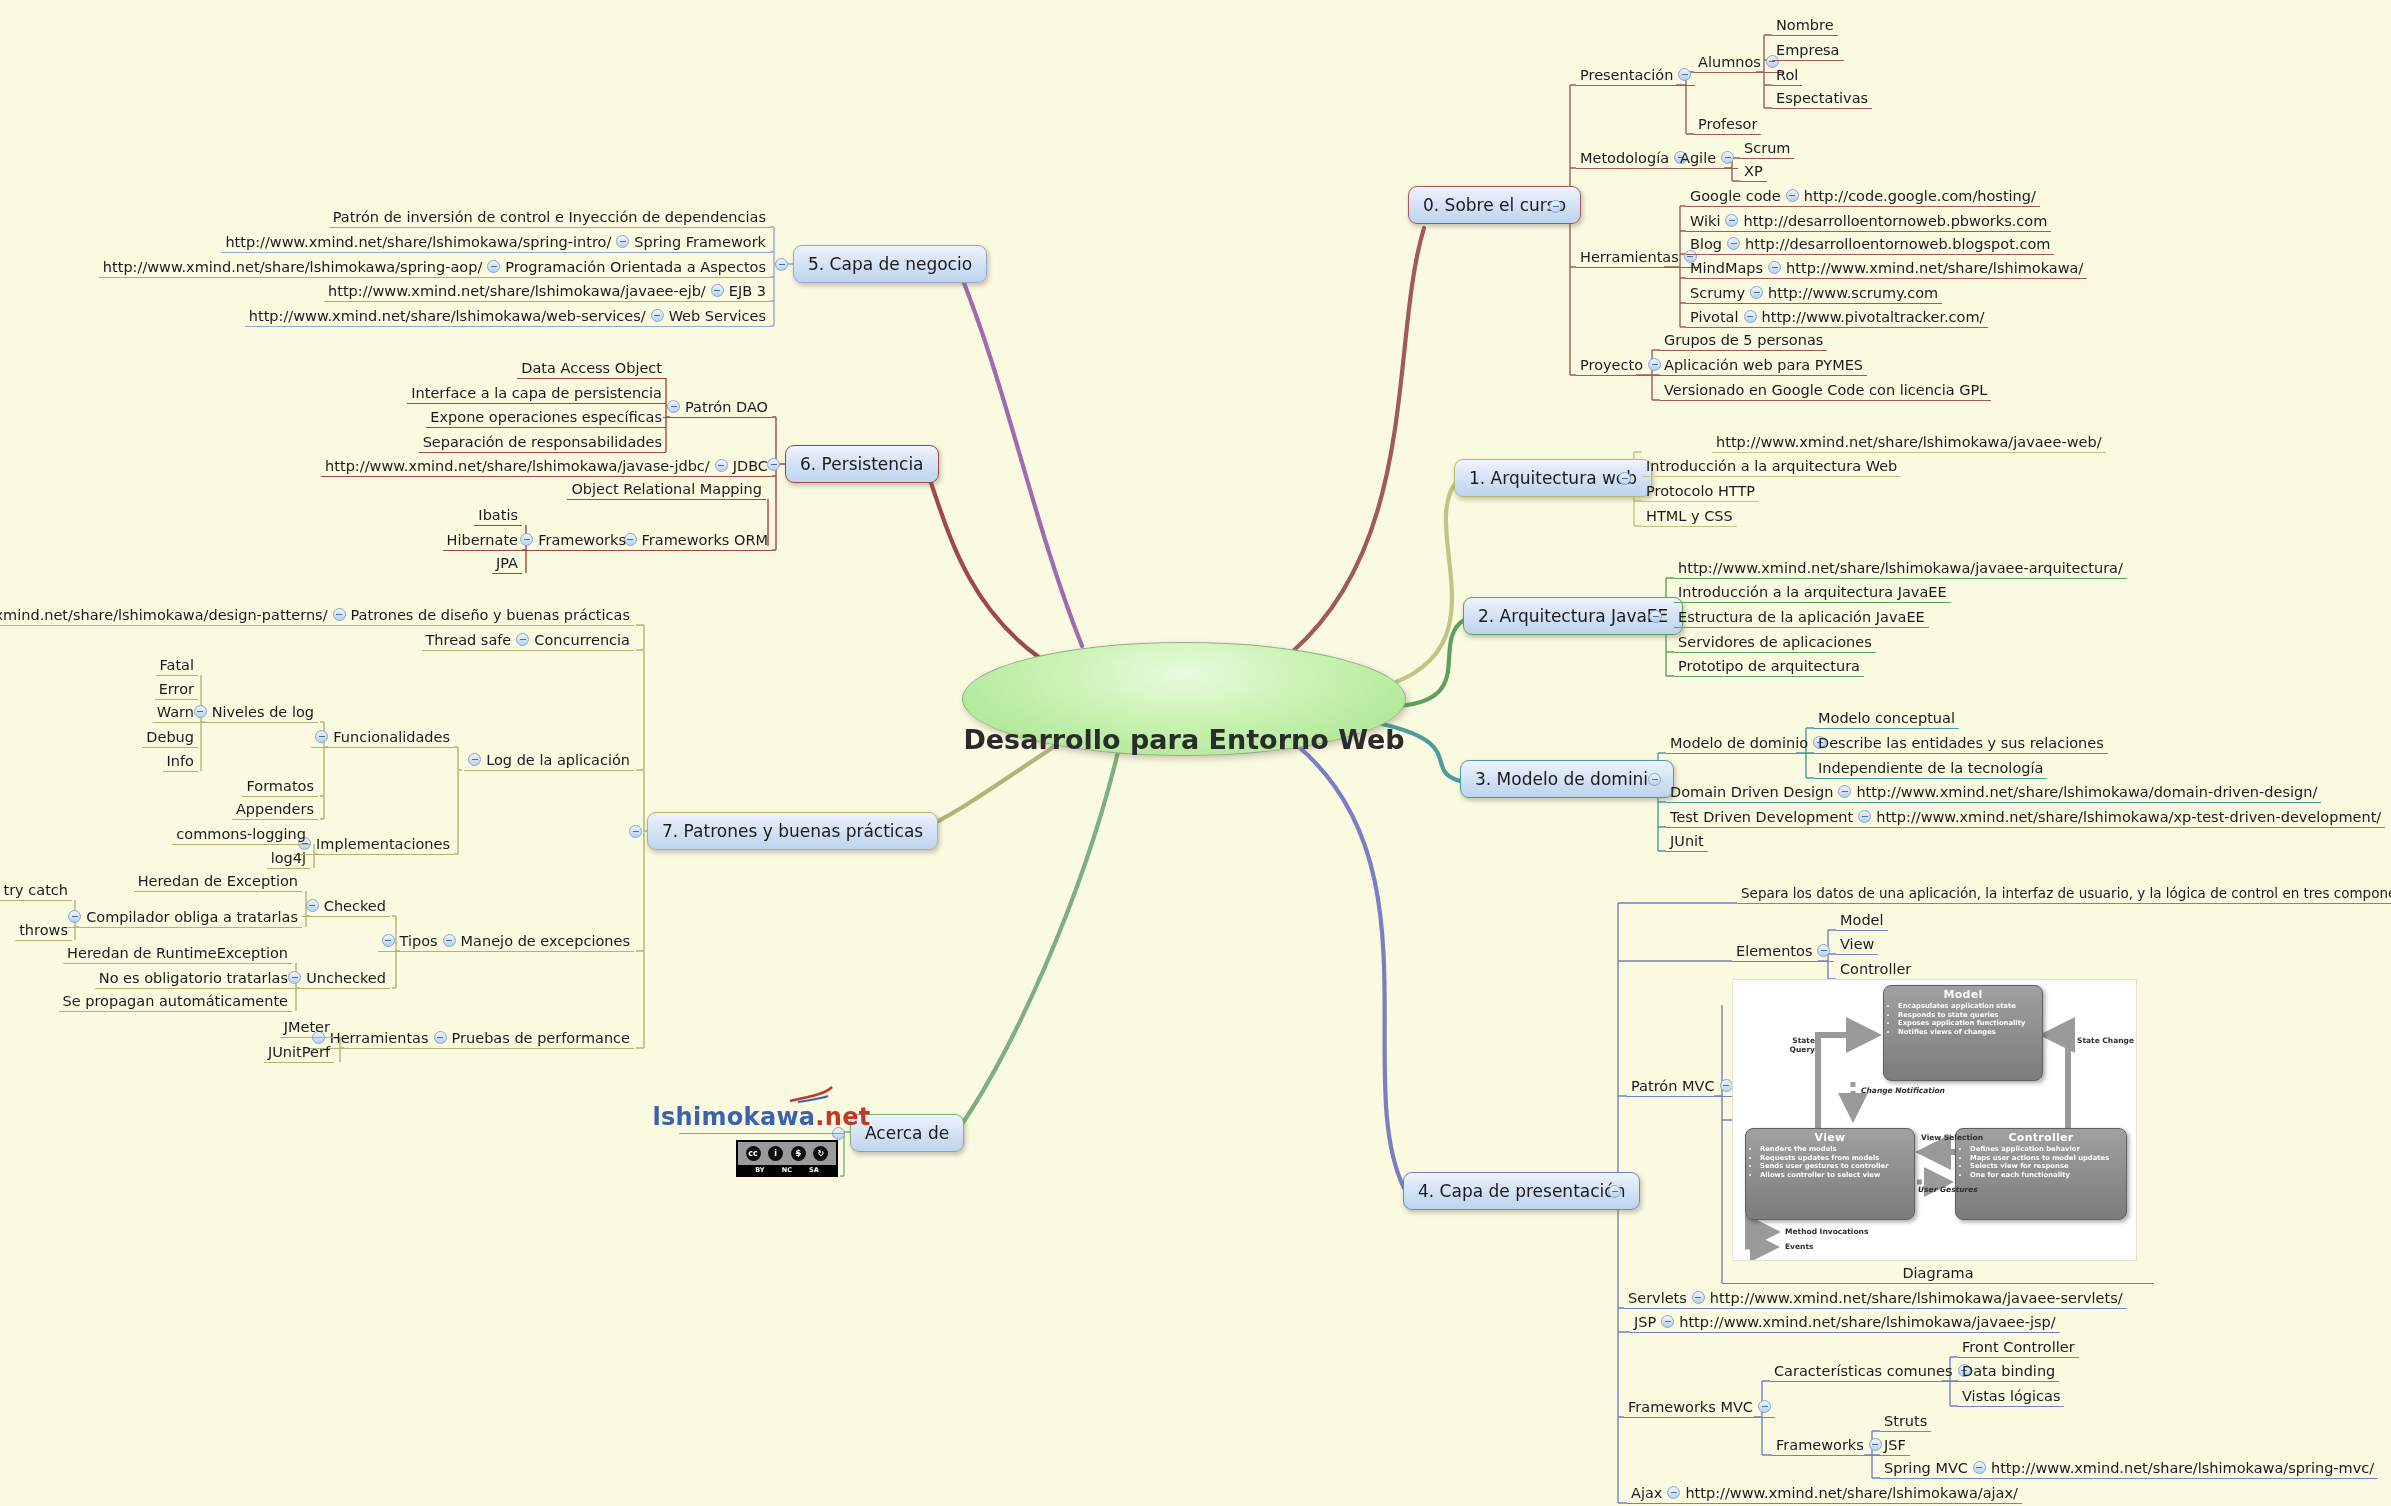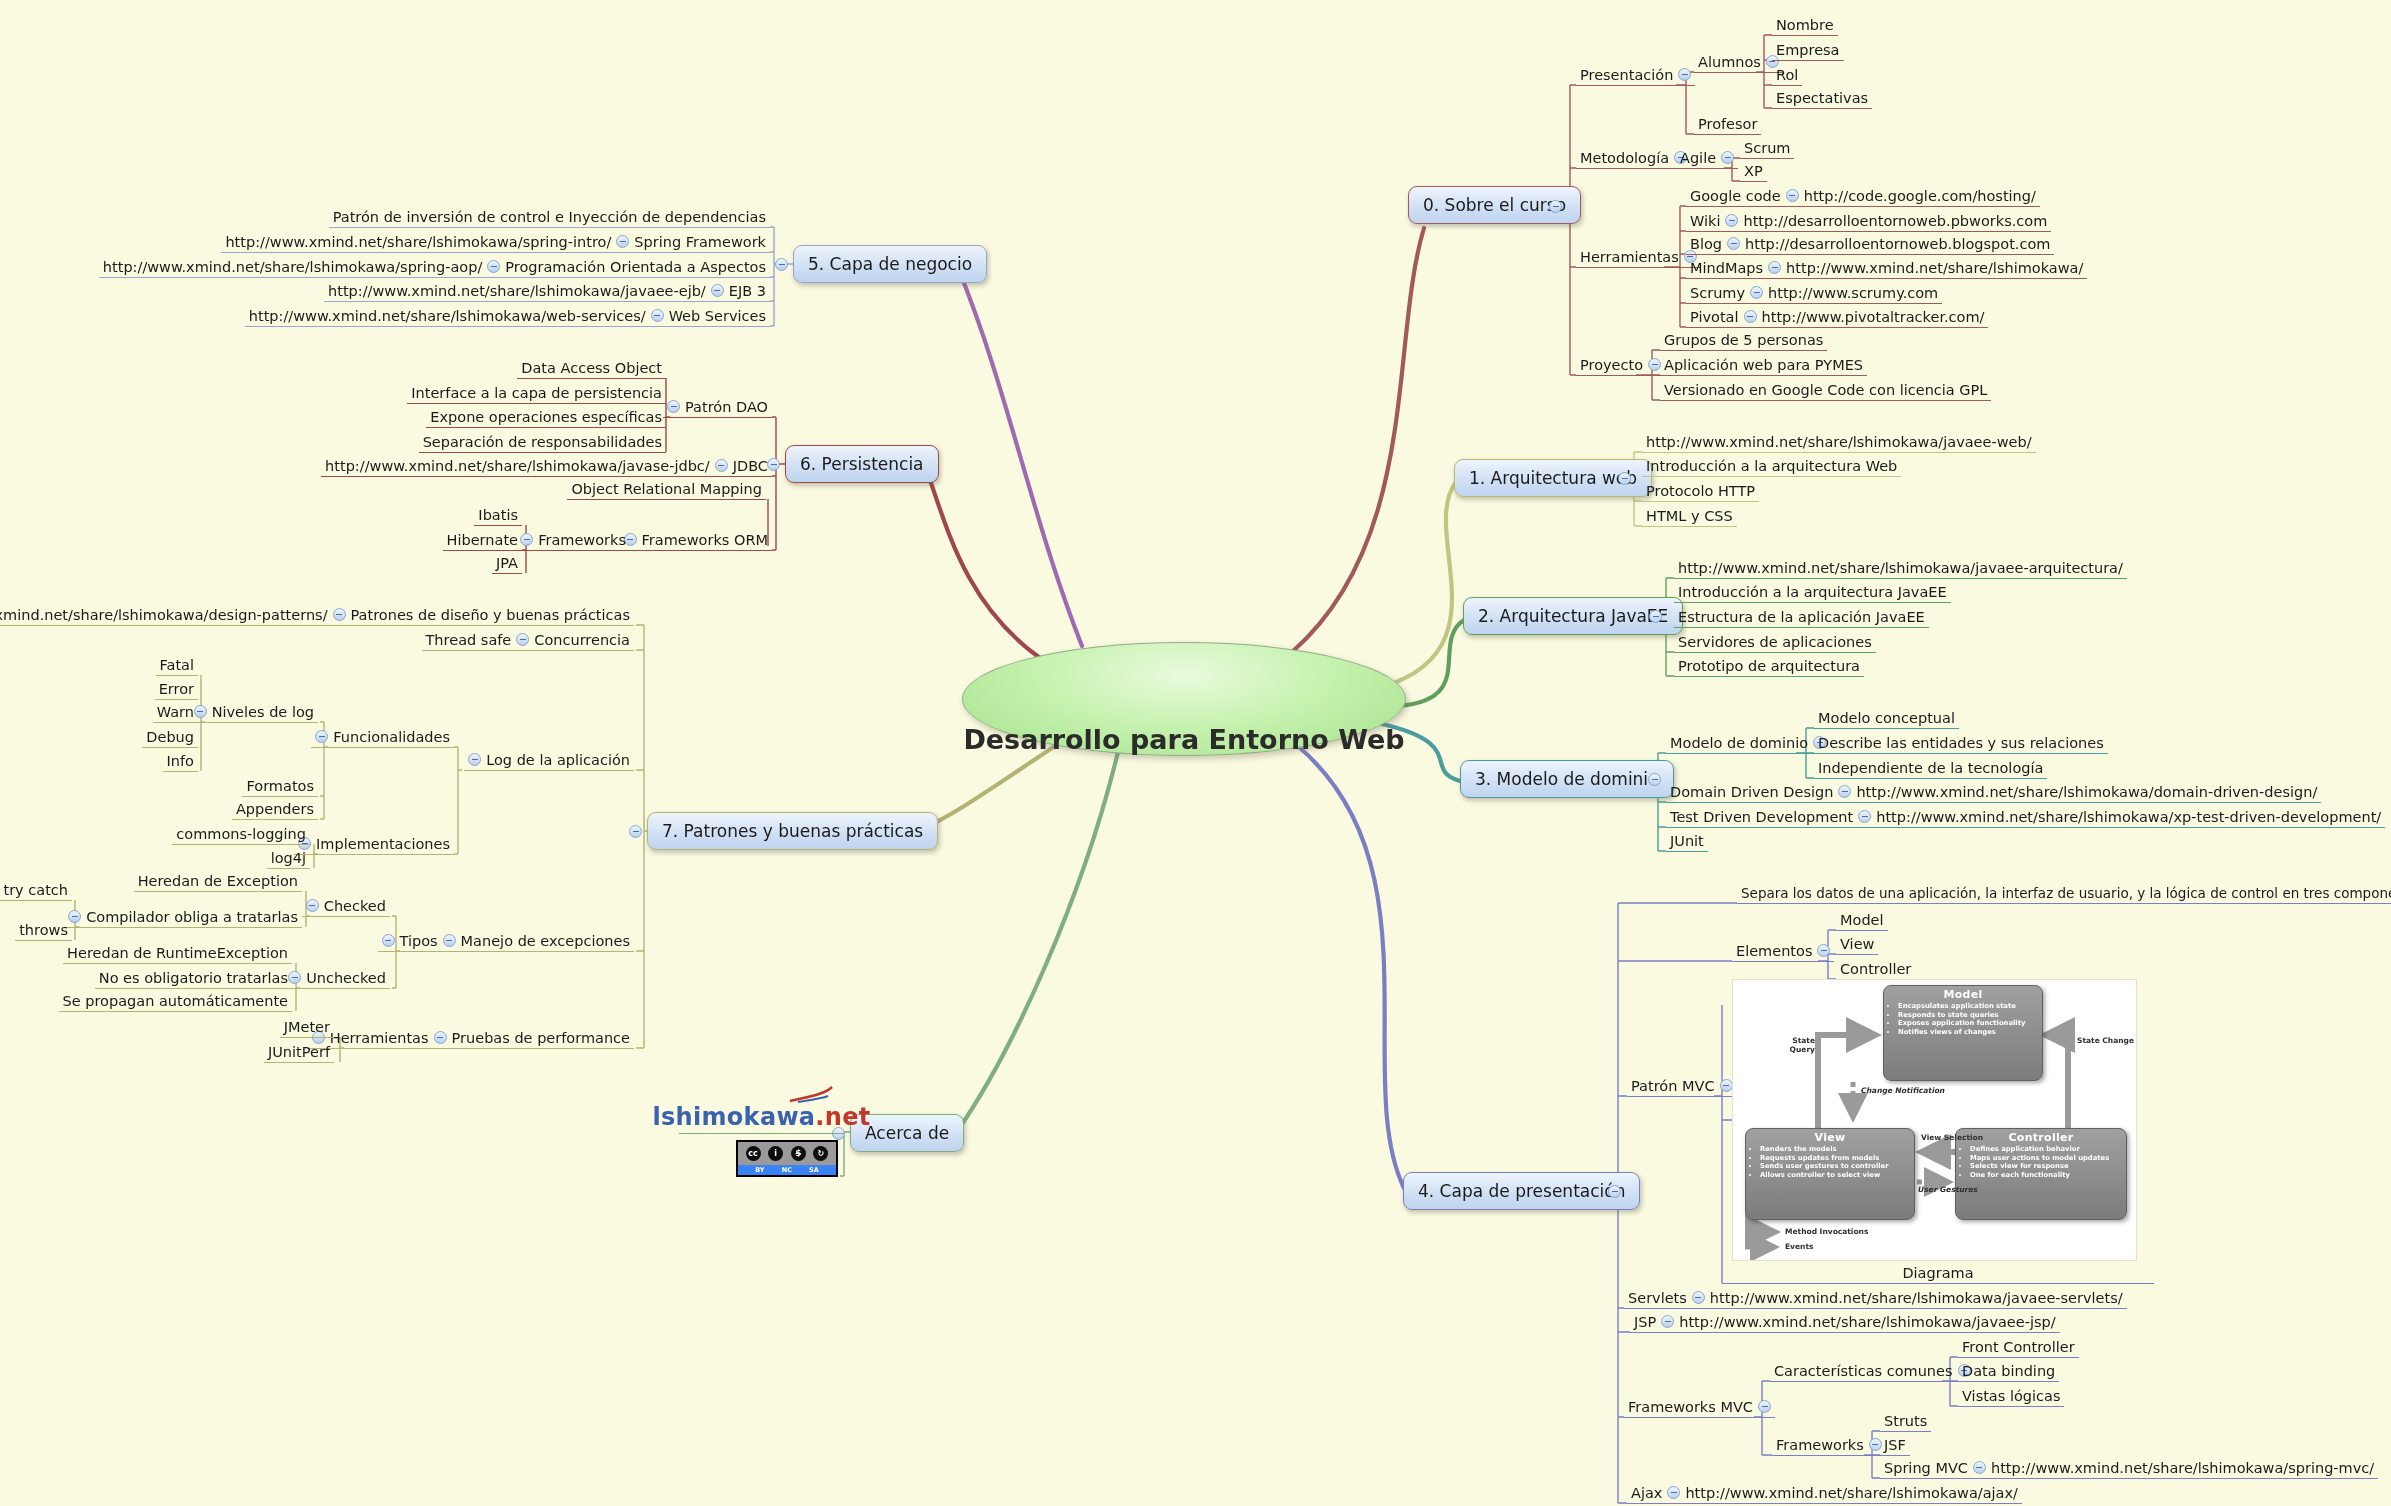--- a/index.html
+++ b/index.html
@@ -53,21 +53,21 @@
            justify-content:center;padding-bottom:2px}
   .logotext{font-size:24px;font-weight:bold;color:#3a63ae;letter-spacing:.3px}
   .logonet{color:#c2372a}
   .swoosh{position:absolute;right:10px;top:-9px}
   .ccbadge{position:absolute;right:1553px;top:1140px;width:98px;height:33px;background:#9a9a9a;
            border:2.5px solid #000;display:flex;flex-direction:column;box-sizing:content-box}
   .ccicons{flex:1;display:flex;align-items:center;justify-content:space-evenly}
   .ccicon{width:15px;height:15px;border-radius:50%;background:#0d0d0d;color:#fff;font-size:8px;
           font-weight:bold;display:flex;align-items:center;justify-content:center}
   .nc{text-decoration:line-through}
-  .ccstrip{height:10px;background:#3b82f6;color:#fff;font-size:6.5px;display:flex;
+  .ccstrip{height:10px;background:#000000;color:#fff;font-size:6.5px;display:flex;
            justify-content:space-evenly;align-items:center;font-weight:bold}
 </style>
 </head>
 <body>
 
 <div id="stage">
 
   <svg class="wires" width="2391" height="1506" fill="none">
 
     <g stroke-width="4.2" stroke-linecap="round">
@@ -250,21 +250,21 @@
   <div class="t c0" style="left:1660px;top:329px">
       <span>Grupos de 5 personas</span>
     </div>
   <div class="t c0" style="left:1660px;top:354px">
       <span>Aplicación web para PYMES</span>
     </div>
   <div class="t c0" style="left:1660px;top:379px">
       <span>Versionado en Google Code con licencia GPL</span>
     </div>
 
-  <div class="t c1" style="left:1642px;top:431px">
+  <div class="t c1" style="left:1712px;top:431px">
       <span class="u">http://www.xmind.net/share/lshimokawa/javaee-web/</span>
     </div>
   <div class="t c1" style="left:1642px;top:455px">
       <span>Introducción a la arquitectura Web</span>
     </div>
   <div class="t c1" style="left:1642px;top:480px">
       <span>Protocolo HTTP</span>
     </div>
   <div class="t c1" style="left:1642px;top:505px">
       <span>HTML y CSS</span>

